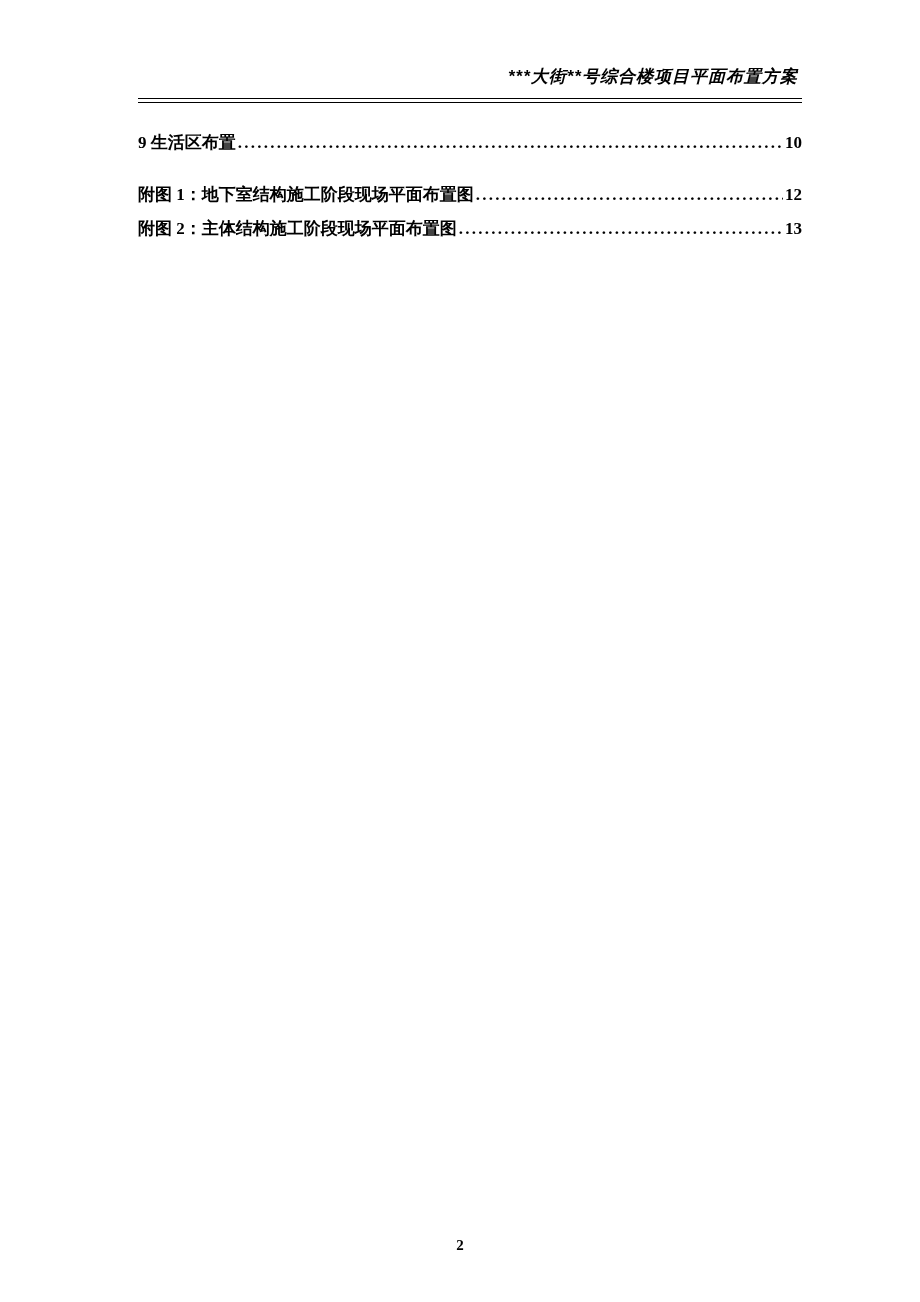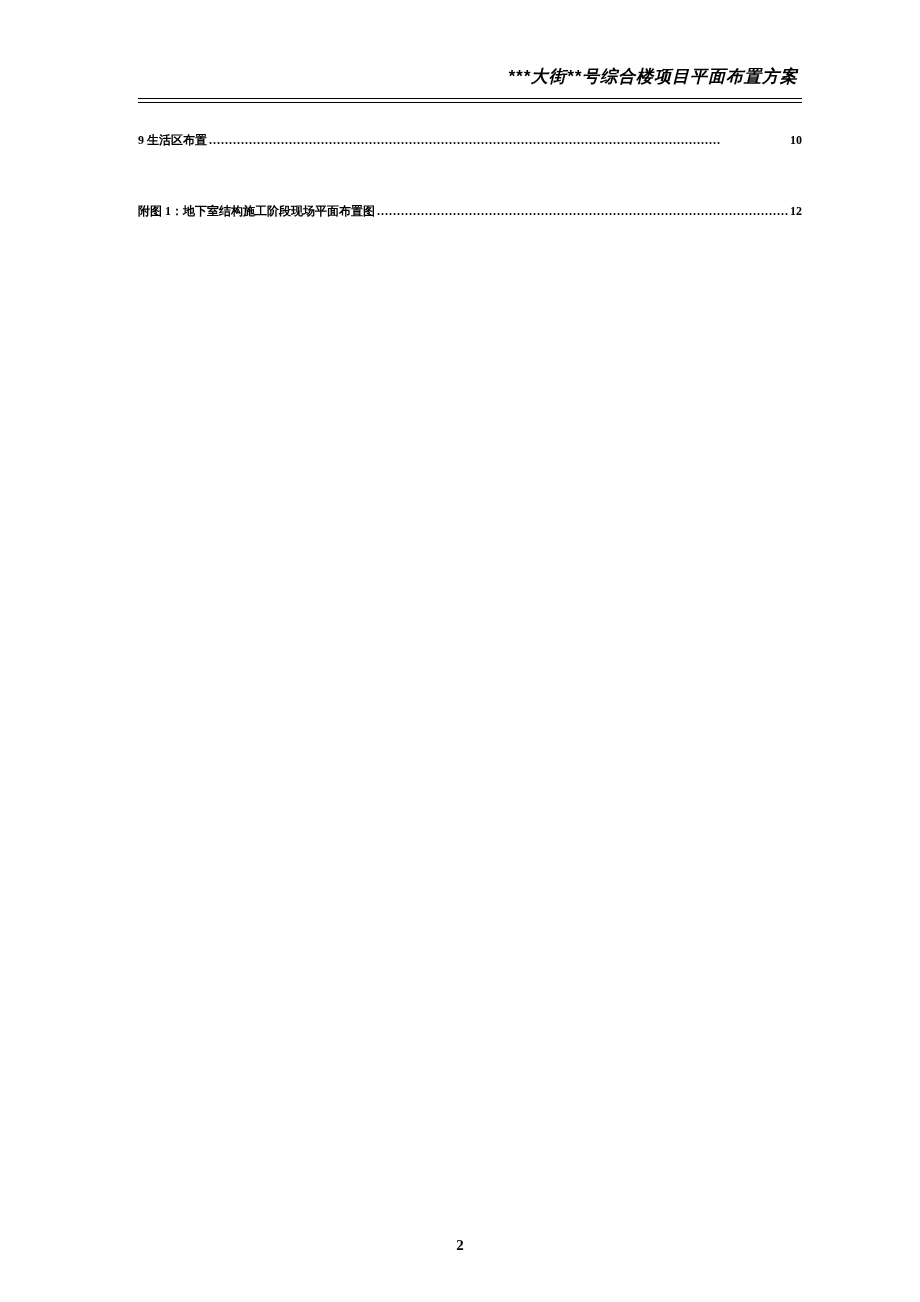--- a/index.html
+++ b/index.html
@@ -36,25 +36,24 @@
     }
     .header-rule::after {
       content: "";
       position: absolute;
       top: 3.5px; left: 0; right: 0;
       border-top: 1px solid #000;
     }
     .toc-entry {
       display: flex;
       align-items: flex-end;
-      font-size: 12px;
+      font-size: 17px;
       line-height: 1;
       margin-bottom: 17px;
       white-space: nowrap;
-      margin-top: 24px;
     }
     .toc-label {
       flex: 0 0 auto;
       font-family: "SimSun", "Songti SC", serif;
     }
     .toc-leader {
       flex: 1 1 auto;
       overflow: hidden;
       position: relative;
       height: 1em;
@@ -100,17 +99,22 @@
     <span class="toc-page">10</span>
   </div>
 
   <div class="toc-gap"></div>
 
   <div class="toc-entry">
     <span class="toc-label">附图 1：地下室结构施工阶段现场平面布置图</span>
     <span class="toc-leader"></span>
     <span class="toc-page">12</span>
   </div>
+  <div class="toc-entry">
+    <span class="toc-label">附图 2：主体结构施工阶段现场平面布置图</span>
+    <span class="toc-leader"></span>
+    <span class="toc-page">13</span>
+  </div>
 </div>
 
 <div class="page-number">
   <span>2</span>
 </div>
 
 </body></html>

